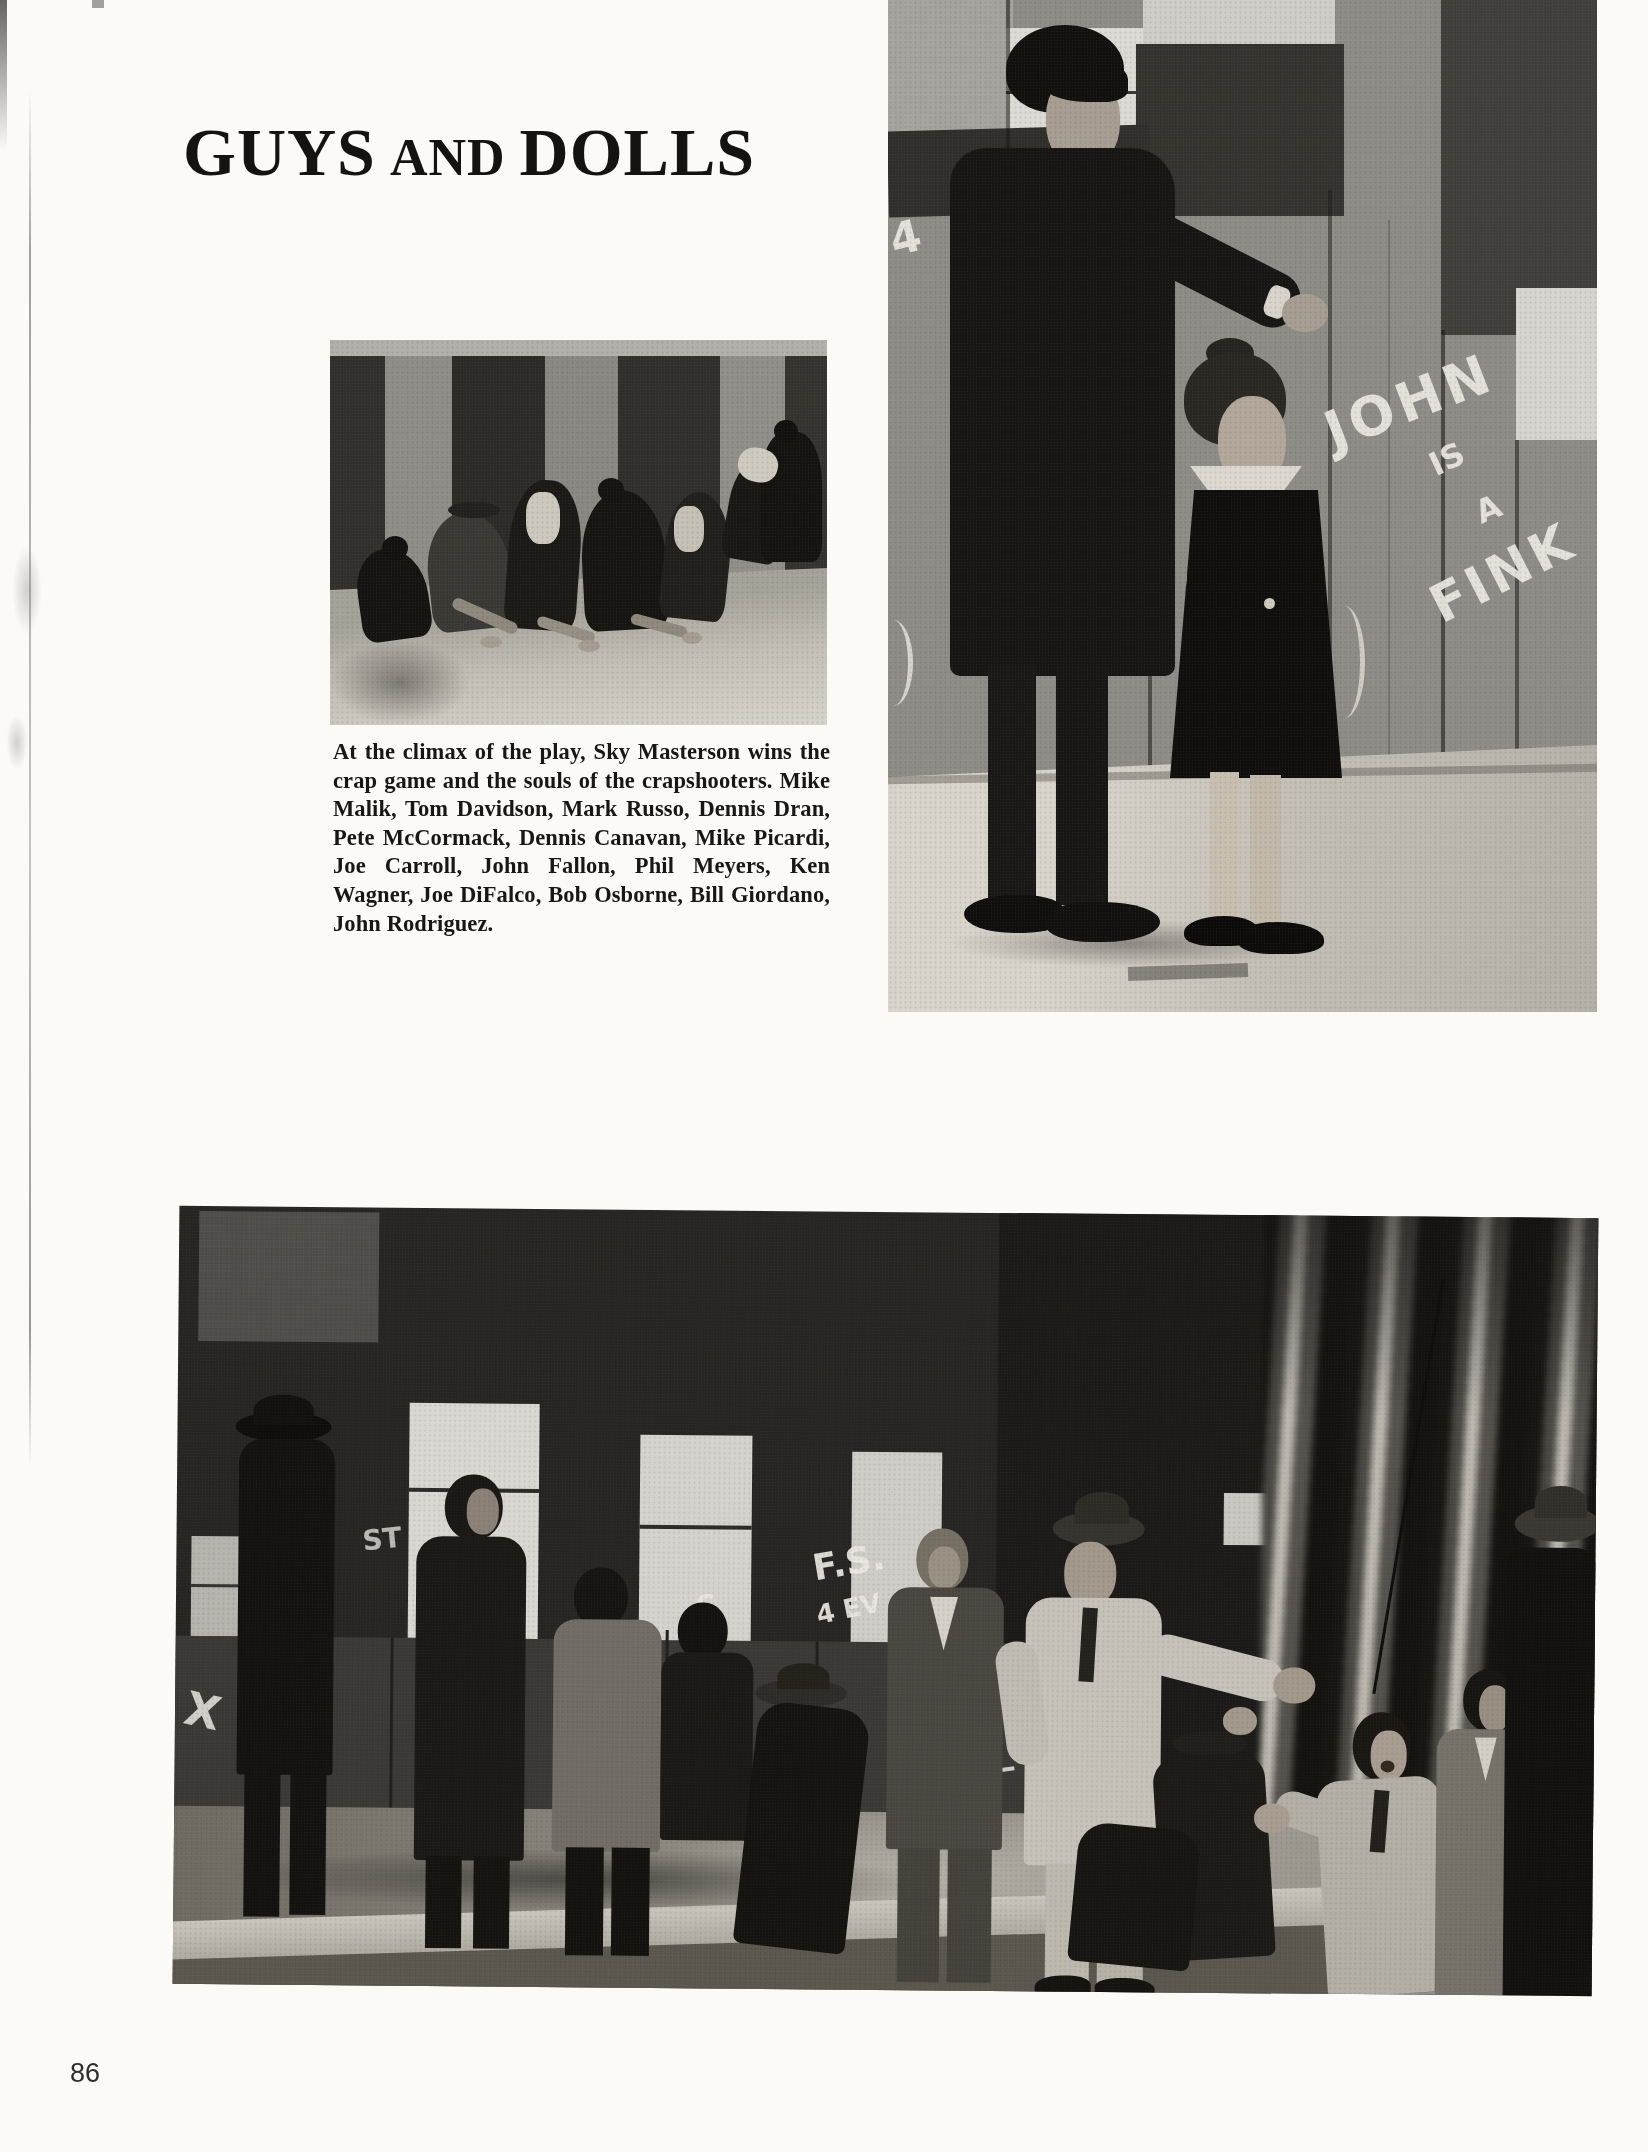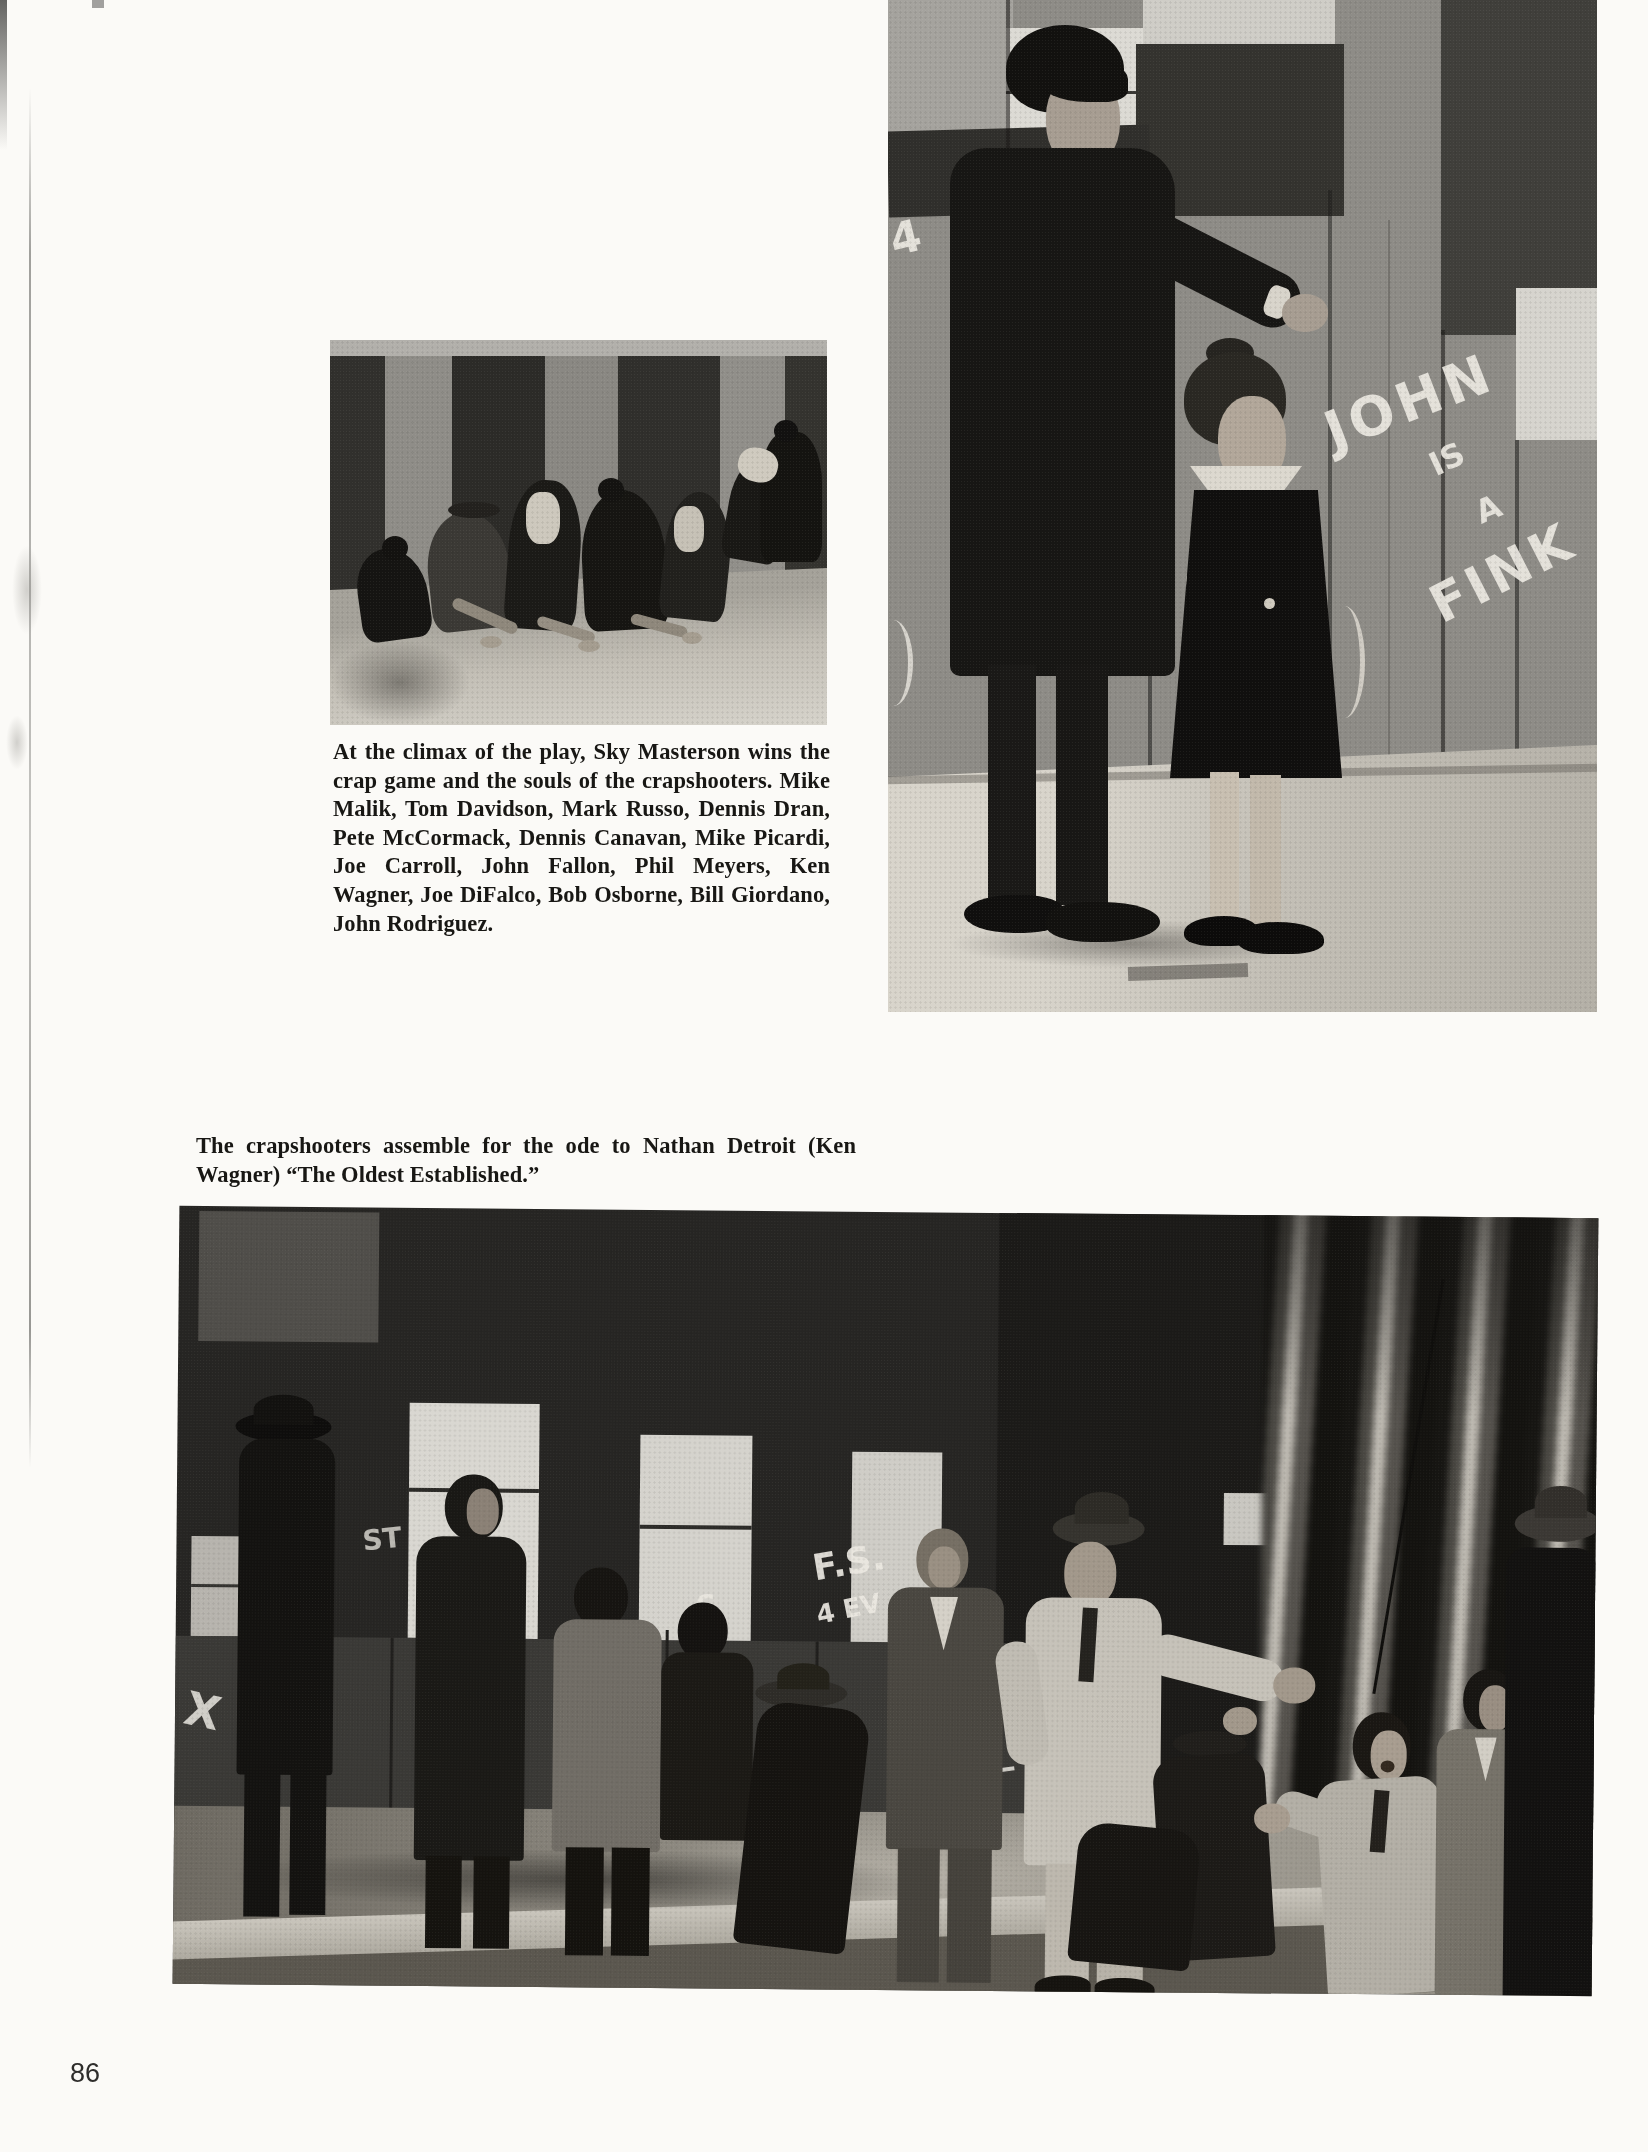--- a/index.html
+++ b/index.html
@@ -35,20 +35,21 @@
 <body>
 
 <div class="page">
 
   <div class="art-line"></div>
   <div class="art-tick"></div>
   <div class="art-tick2"></div>
   <div class="art-blob" style="left:12px;top:545px;width:30px;height:90px;"></div>
   <div class="art-blob" style="left:6px;top:715px;width:22px;height:55px;"></div>
 
+  <h1 class="title"><span class="big">GUYS</span><span class="small">AND</span><span class="big">DOLLS</span></h1>
 
   <div class="photo" style="left:330px;top:340px;width:497px;height:385px;">
 
     <div class="abs" style="inset:0;background:
       linear-gradient(90deg,#31302d 0 55px,#8f8d88 55px 122px,#2c2b28 122px 215px,#8a8883 215px 288px,#302f2c 288px 390px,#918f8a 390px 455px,#34332f 455px 497px);"></div>
     <div class="abs" style="left:0;top:0;width:497px;height:16px;background:#b2b0ab;"></div>
 
     <div class="abs" style="left:0;top:228px;width:497px;height:157px;
        background:linear-gradient(175deg,#a5a29a 0 30%,#c3bfb6 60%,#d6d3cb 100%);
        clip-path:polygon(0 14%,100% 0,100% 100%,0 100%);"></div>
@@ -138,21 +139,20 @@
     <div class="abs" style="left:282px;top:490px;width:172px;height:288px;background:#100f0e;clip-path:polygon(14% 0,86% 0,100% 100%,0 100%);"></div>
     <div class="abs" style="left:376px;top:598px;width:11px;height:11px;background:#cfcabf;border-radius:50%;"></div>
     <div class="abs" style="left:436px;top:606px;width:36px;height:112px;border-right:5px solid #d8d4cb;border-radius:50%;opacity:.9;"></div>
     <div class="abs" style="left:322px;top:772px;width:29px;height:160px;background:#c8bfb1;"></div>
     <div class="abs" style="left:362px;top:775px;width:31px;height:158px;background:#c2b9ab;"></div>
     <div class="abs" style="left:296px;top:916px;width:74px;height:30px;background:#0c0b0a;border-radius:60% 50% 40% 40%;"></div>
     <div class="abs" style="left:350px;top:922px;width:86px;height:32px;background:#0d0c0b;border-radius:50% 60% 40% 40%;"></div>
   </div>
 
 
-  <p class="cap" style="left:196px;top:1132px;width:660px;margin:0;">The crapshooters assemble for the ode to Nathan Detroit (Ken Wagner) “The Oldest Established.”</p>
 
   <div class="photo" style="left:176px;top:1212px;width:1419px;height:778px;background:#262523;transform:rotate(.5deg);">
 
     <div class="abs" style="left:20px;top:5px;width:180px;height:130px;background:#504e4a;"></div>
     <div class="abs" style="left:15px;top:330px;width:85px;height:100px;background:#b7b4ae;">
       <div class="abs" style="left:0;top:48%;width:100%;height:3px;background:#33322f;"></div>
     </div>
     <div class="abs" style="left:232px;top:195px;width:130px;height:235px;background:#d9d7d1;">
       <div class="abs" style="left:0;top:36%;width:100%;height:4px;background:#2c2b28;"></div>
     </div>

